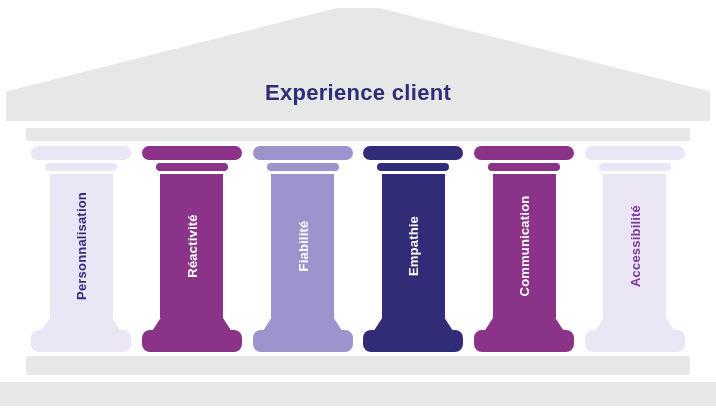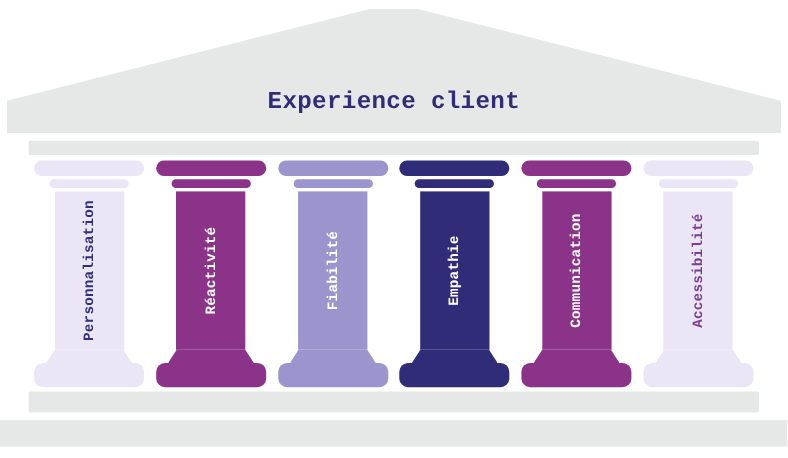--- a/index.html
+++ b/index.html
@@ -6,21 +6,21 @@
     margin: 0;
     padding: 0;
     background: #ffffff;
   }
   .canvas {
     position: relative;
     width: 716px;
     height: 416px;
     background: var(--bg, #ffffff);
     overflow: hidden;
-    font-family: Liberation Mono, monospace;
+    font-family: Liberation Sans, sans-serif;
   }
   
   .pediment {
     position: absolute;
     left: 6px;
     top: 8px;
     width: 704px;
     height: 113px;
     background: var(--gray, #E5E8E7);
     clip-path: polygon(0 100%, 0 74%, 47% 0, 53% 0, 100% 74%, 100% 100%);

